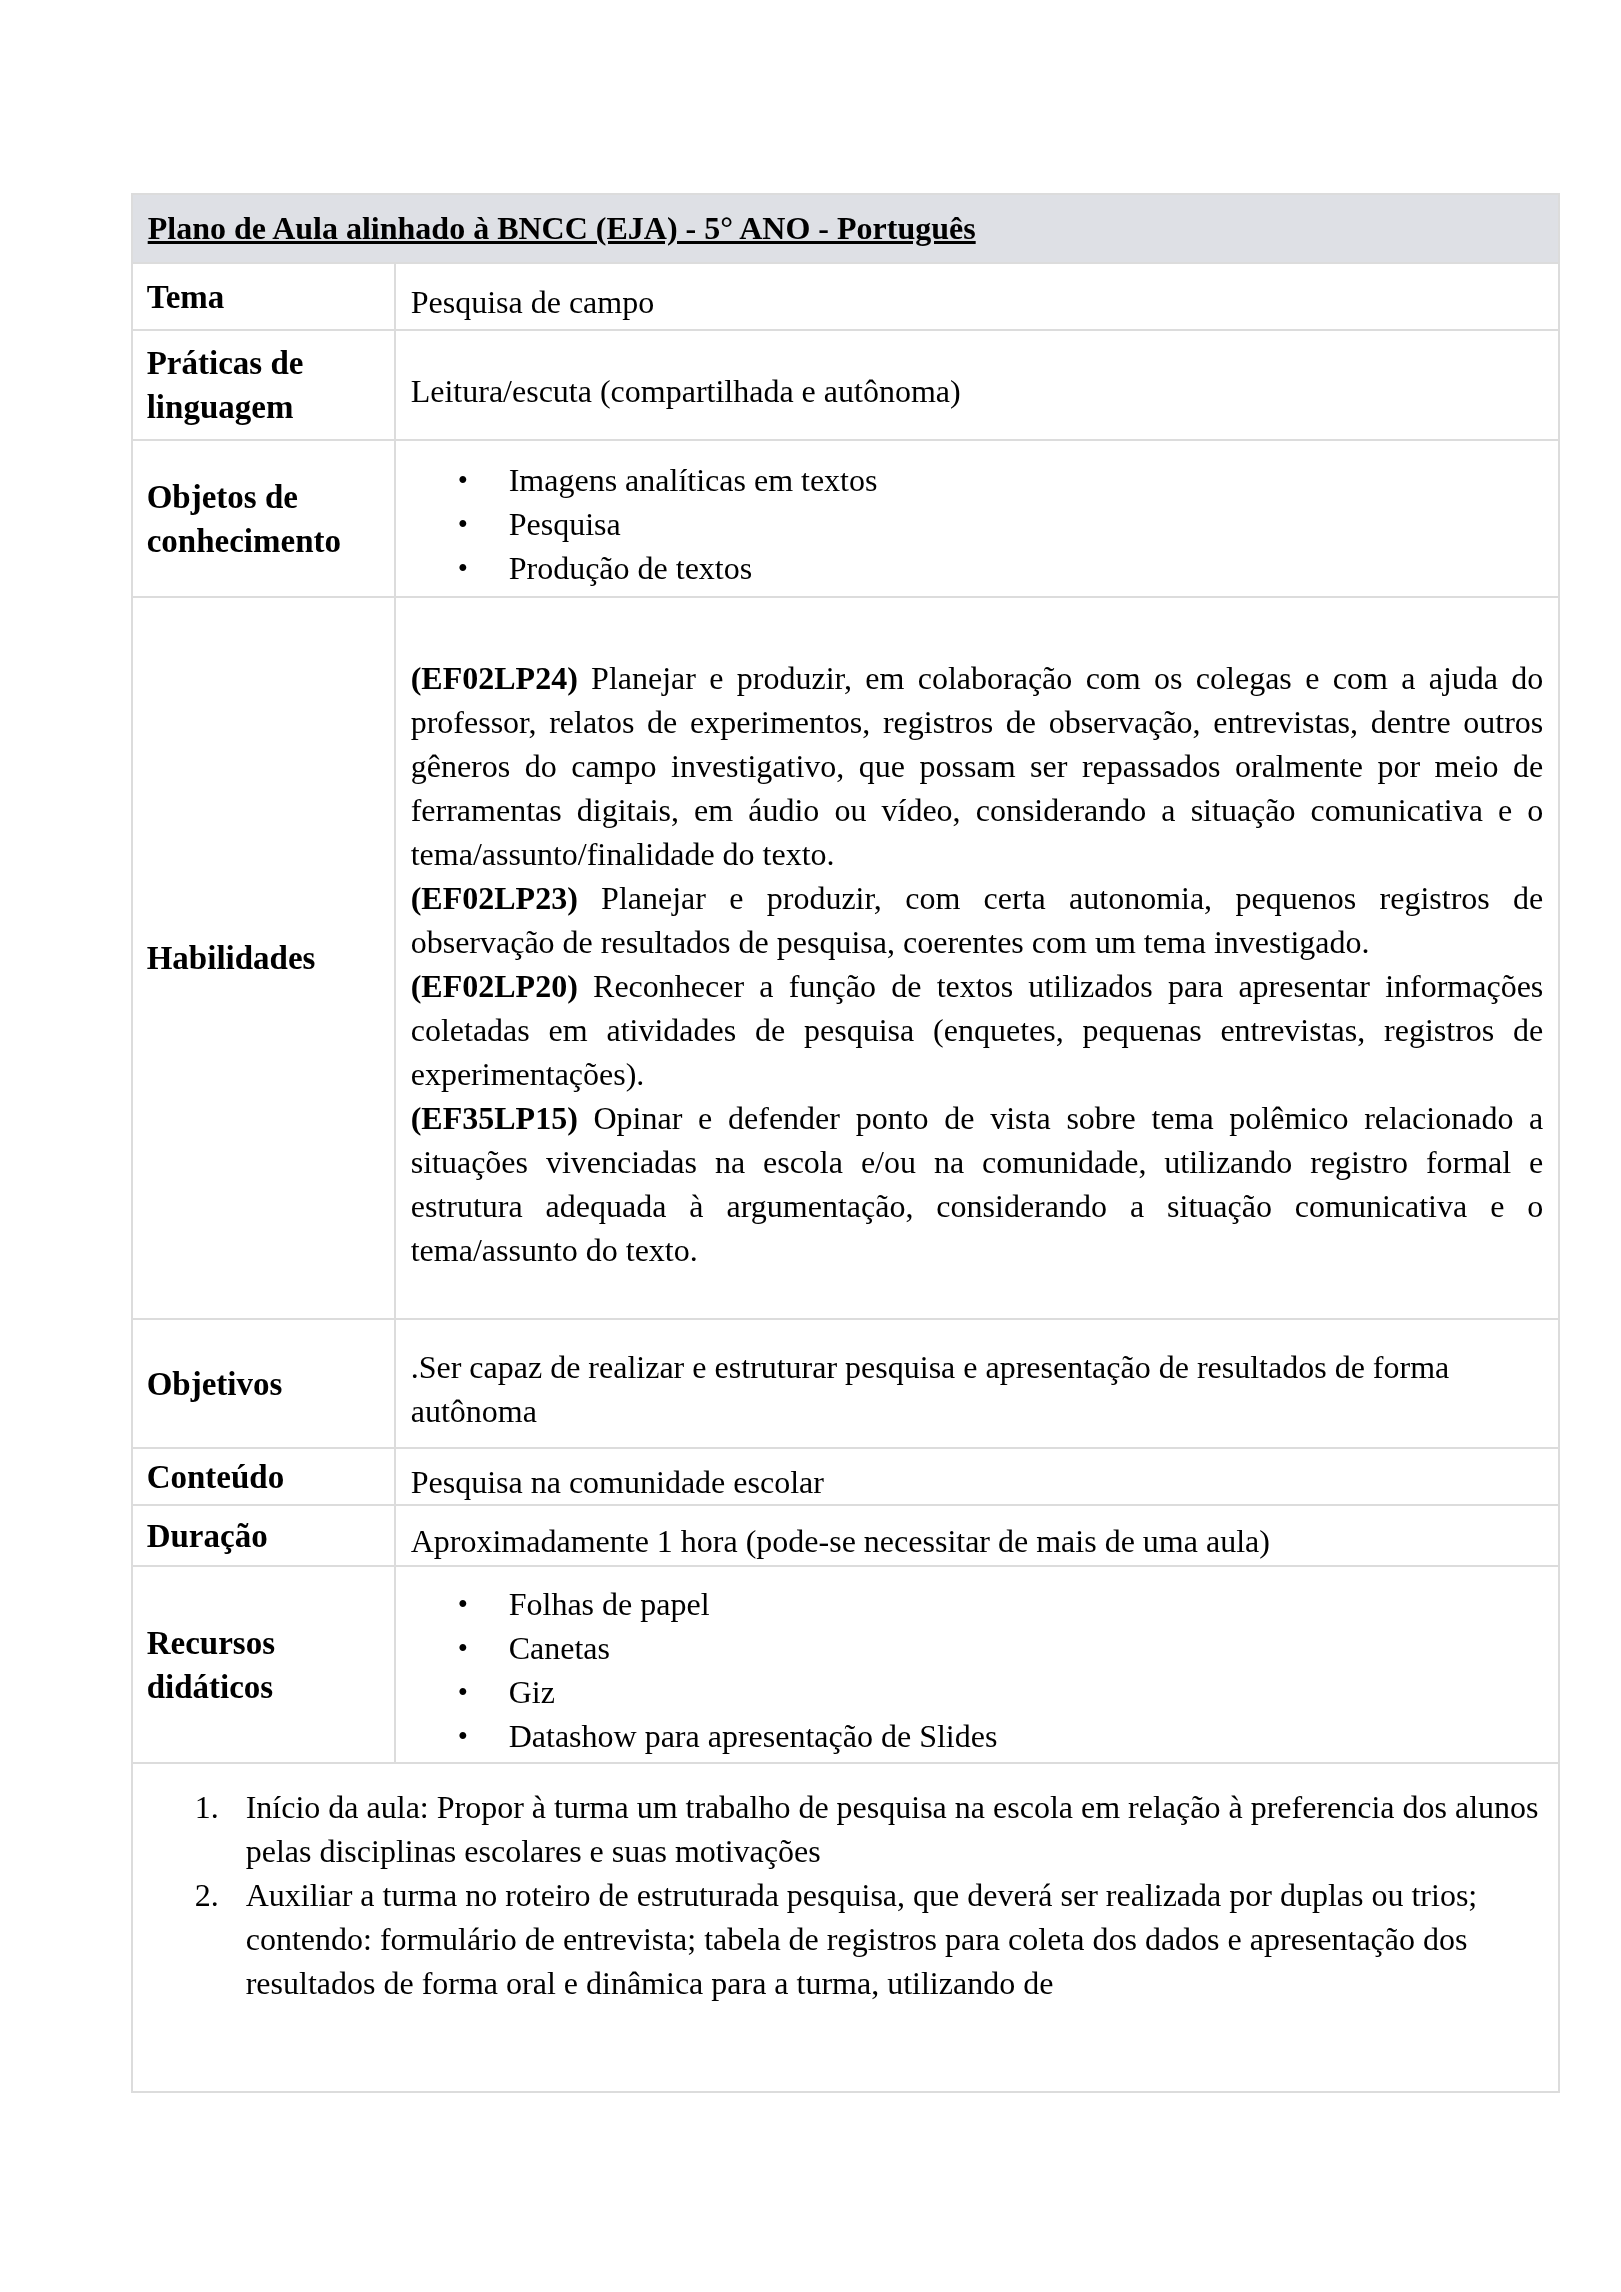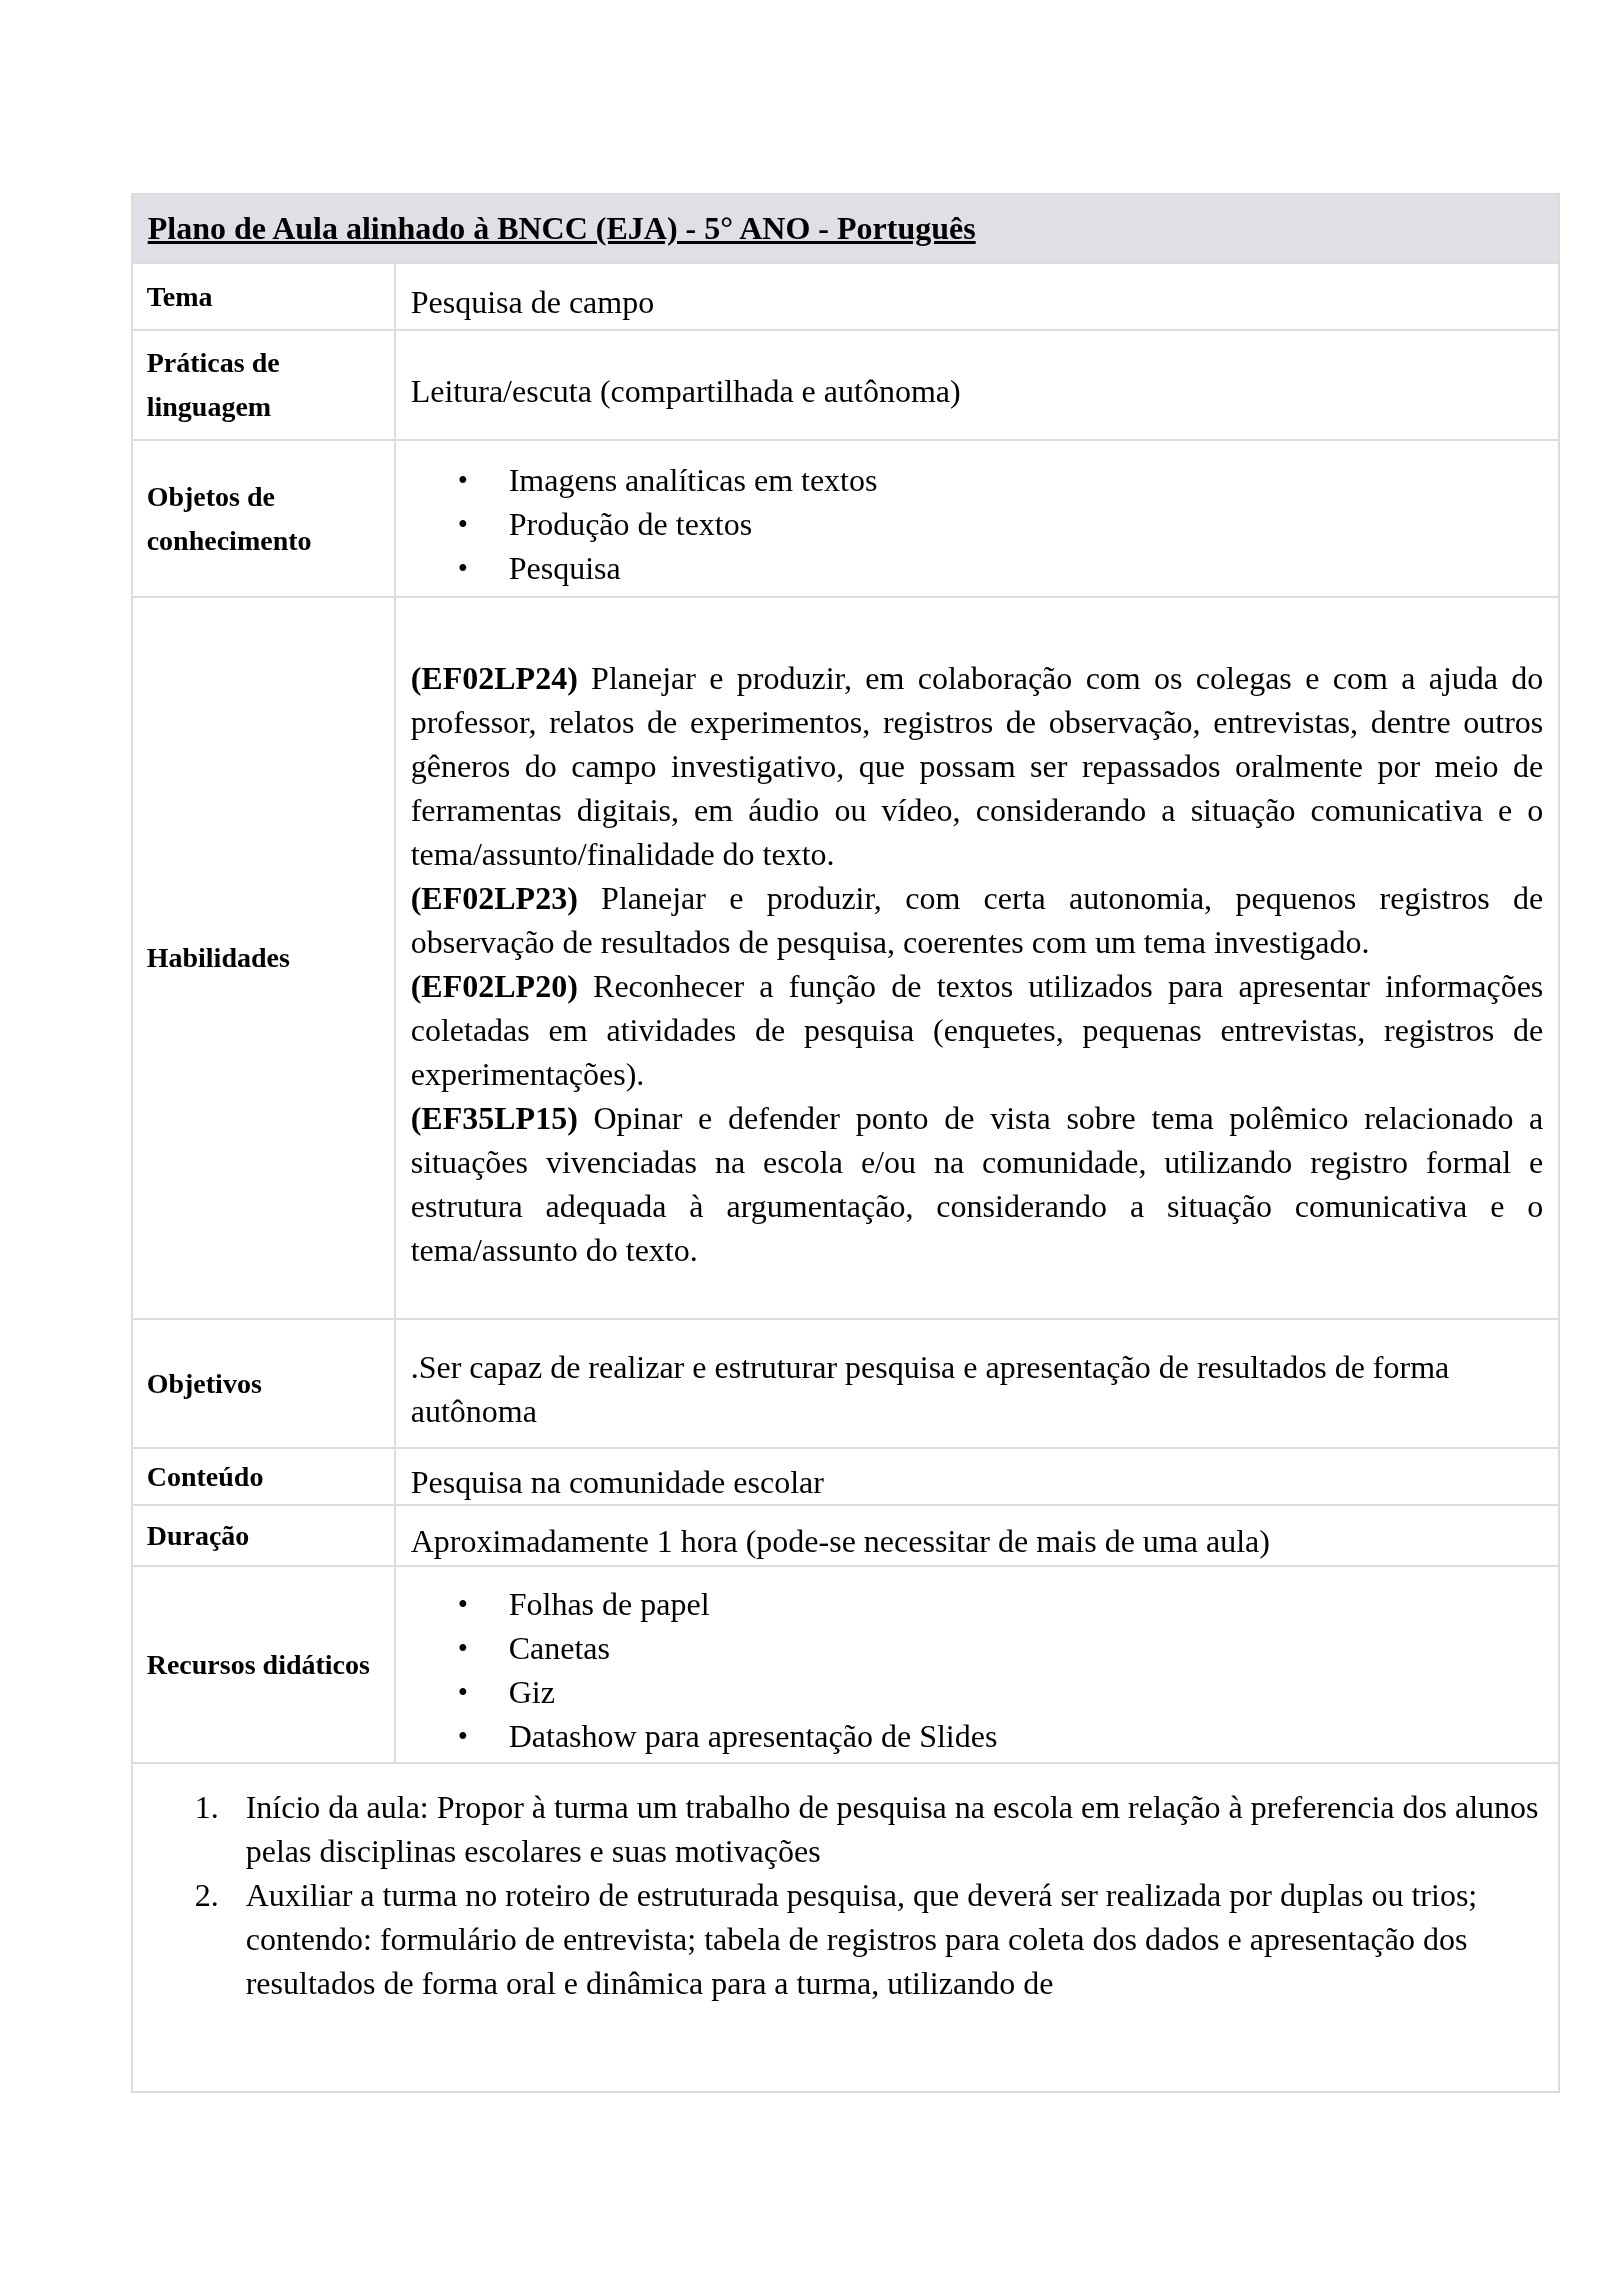--- a/index.html
+++ b/index.html
@@ -1,21 +1,21 @@
 <!DOCTYPE html>
 <html><head>
 <meta charset="utf-8">
 <style>
   html, body { margin: 0; padding: 0; background: #ffffff; }
   body { width: 1621px; height: 2293px; position: relative; font-family: "Liberation Serif", "DejaVu Serif", serif; color: #000; }
   .table { position: absolute; left: 131px; top: 193px; width: 1429px; border: 2px solid #dcdcdc; box-sizing: border-box; }
   .row { display: flex; border-top: 2.9px solid #dcdcdc; box-sizing: border-box; }
   .row:first-child { border-top: none; }
   .header { background: #dee0e5; height: 67px; display: flex; align-items: center; padding-left: 14.7px; font-weight: bold; font-size: 32px; text-decoration: underline; }
-  .label { width: 263px; flex: none; border-right: 2px solid #dcdcdc; padding: 0 13.7px 0 13.7px; box-sizing: border-box; display: flex; align-items: center; font-weight: bold; font-size: 28px; line-height: 44px; }
+  .label { width: 263px; flex: none; border-right: 2px solid #dcdcdc; padding: 0 13.7px 0 13.7px; box-sizing: border-box; display: flex; align-items: center; font-weight: bold; font-size: 33px; line-height: 44px; }
   .label.top { align-items: flex-start; padding-top: 9.8px; }
   .content { flex: 1; padding: 0 14.7px 0 14.7px; box-sizing: border-box; display: flex; flex-direction: column; justify-content: center; font-size: 32px; line-height: 44px; margin-top: 11px; }
   .content.top { justify-content: flex-start; padding-top: 9.8px; }
   .just { text-align: justify; }
   .code { font-weight: bold; }
   ul.bullets { list-style: none; margin: 0; padding: 0 0 0 47px; }
   ul.bullets li { position: relative; padding-left: 51px; }
   ul.bullets li::before { content: "\2022"; position: absolute; left: 0; font-size: 29px; }
   ol.steps { list-style: none; margin: 0; padding: 0 0 0 47px; }
   ol.steps li { position: relative; padding-left: 51px; }
@@ -38,22 +38,22 @@
   <div class="row" style="height:110px">
     <div class="label">Práticas de linguagem</div>
     <div class="content">Leitura/escuta (compartilhada e autônoma)</div>
   </div>
 
   <div class="row" style="height:157px">
     <div class="label">Objetos de conhecimento</div>
     <div class="content">
       <ul class="bullets">
         <li>Imagens analíticas em textos</li>
+        <li>Pesquisa</li>
         <li>Produção de textos</li>
-        <li>Pesquisa</li>
       </ul>
     </div>
   </div>
 
   <div class="row" style="height:722px">
     <div class="label">Habilidades</div>
     <div class="content just">
       <div><span class="code">(EF02LP24)</span><span> Planejar e produzir, em colaboração com os colegas e com a ajuda do professor, relatos de experimentos, registros de observação, entrevistas, dentre outros gêneros do campo investigativo, que possam ser repassados oralmente por meio de ferramentas digitais, em áudio ou vídeo, considerando a situação comunicativa e o tema/assunto/finalidade do texto.</span></div>
       <div><span class="code">(EF02LP23)</span><span> Planejar e produzir, com certa autonomia, pequenos registros de observação de resultados de pesquisa, coerentes com um tema investigado.</span></div>
       <div><span class="code">(EF02LP20)</span><span> Reconhecer a função de textos utilizados para apresentar informações coletadas em atividades de pesquisa (enquetes, pequenas entrevistas, registros de experimentações).</span></div>

